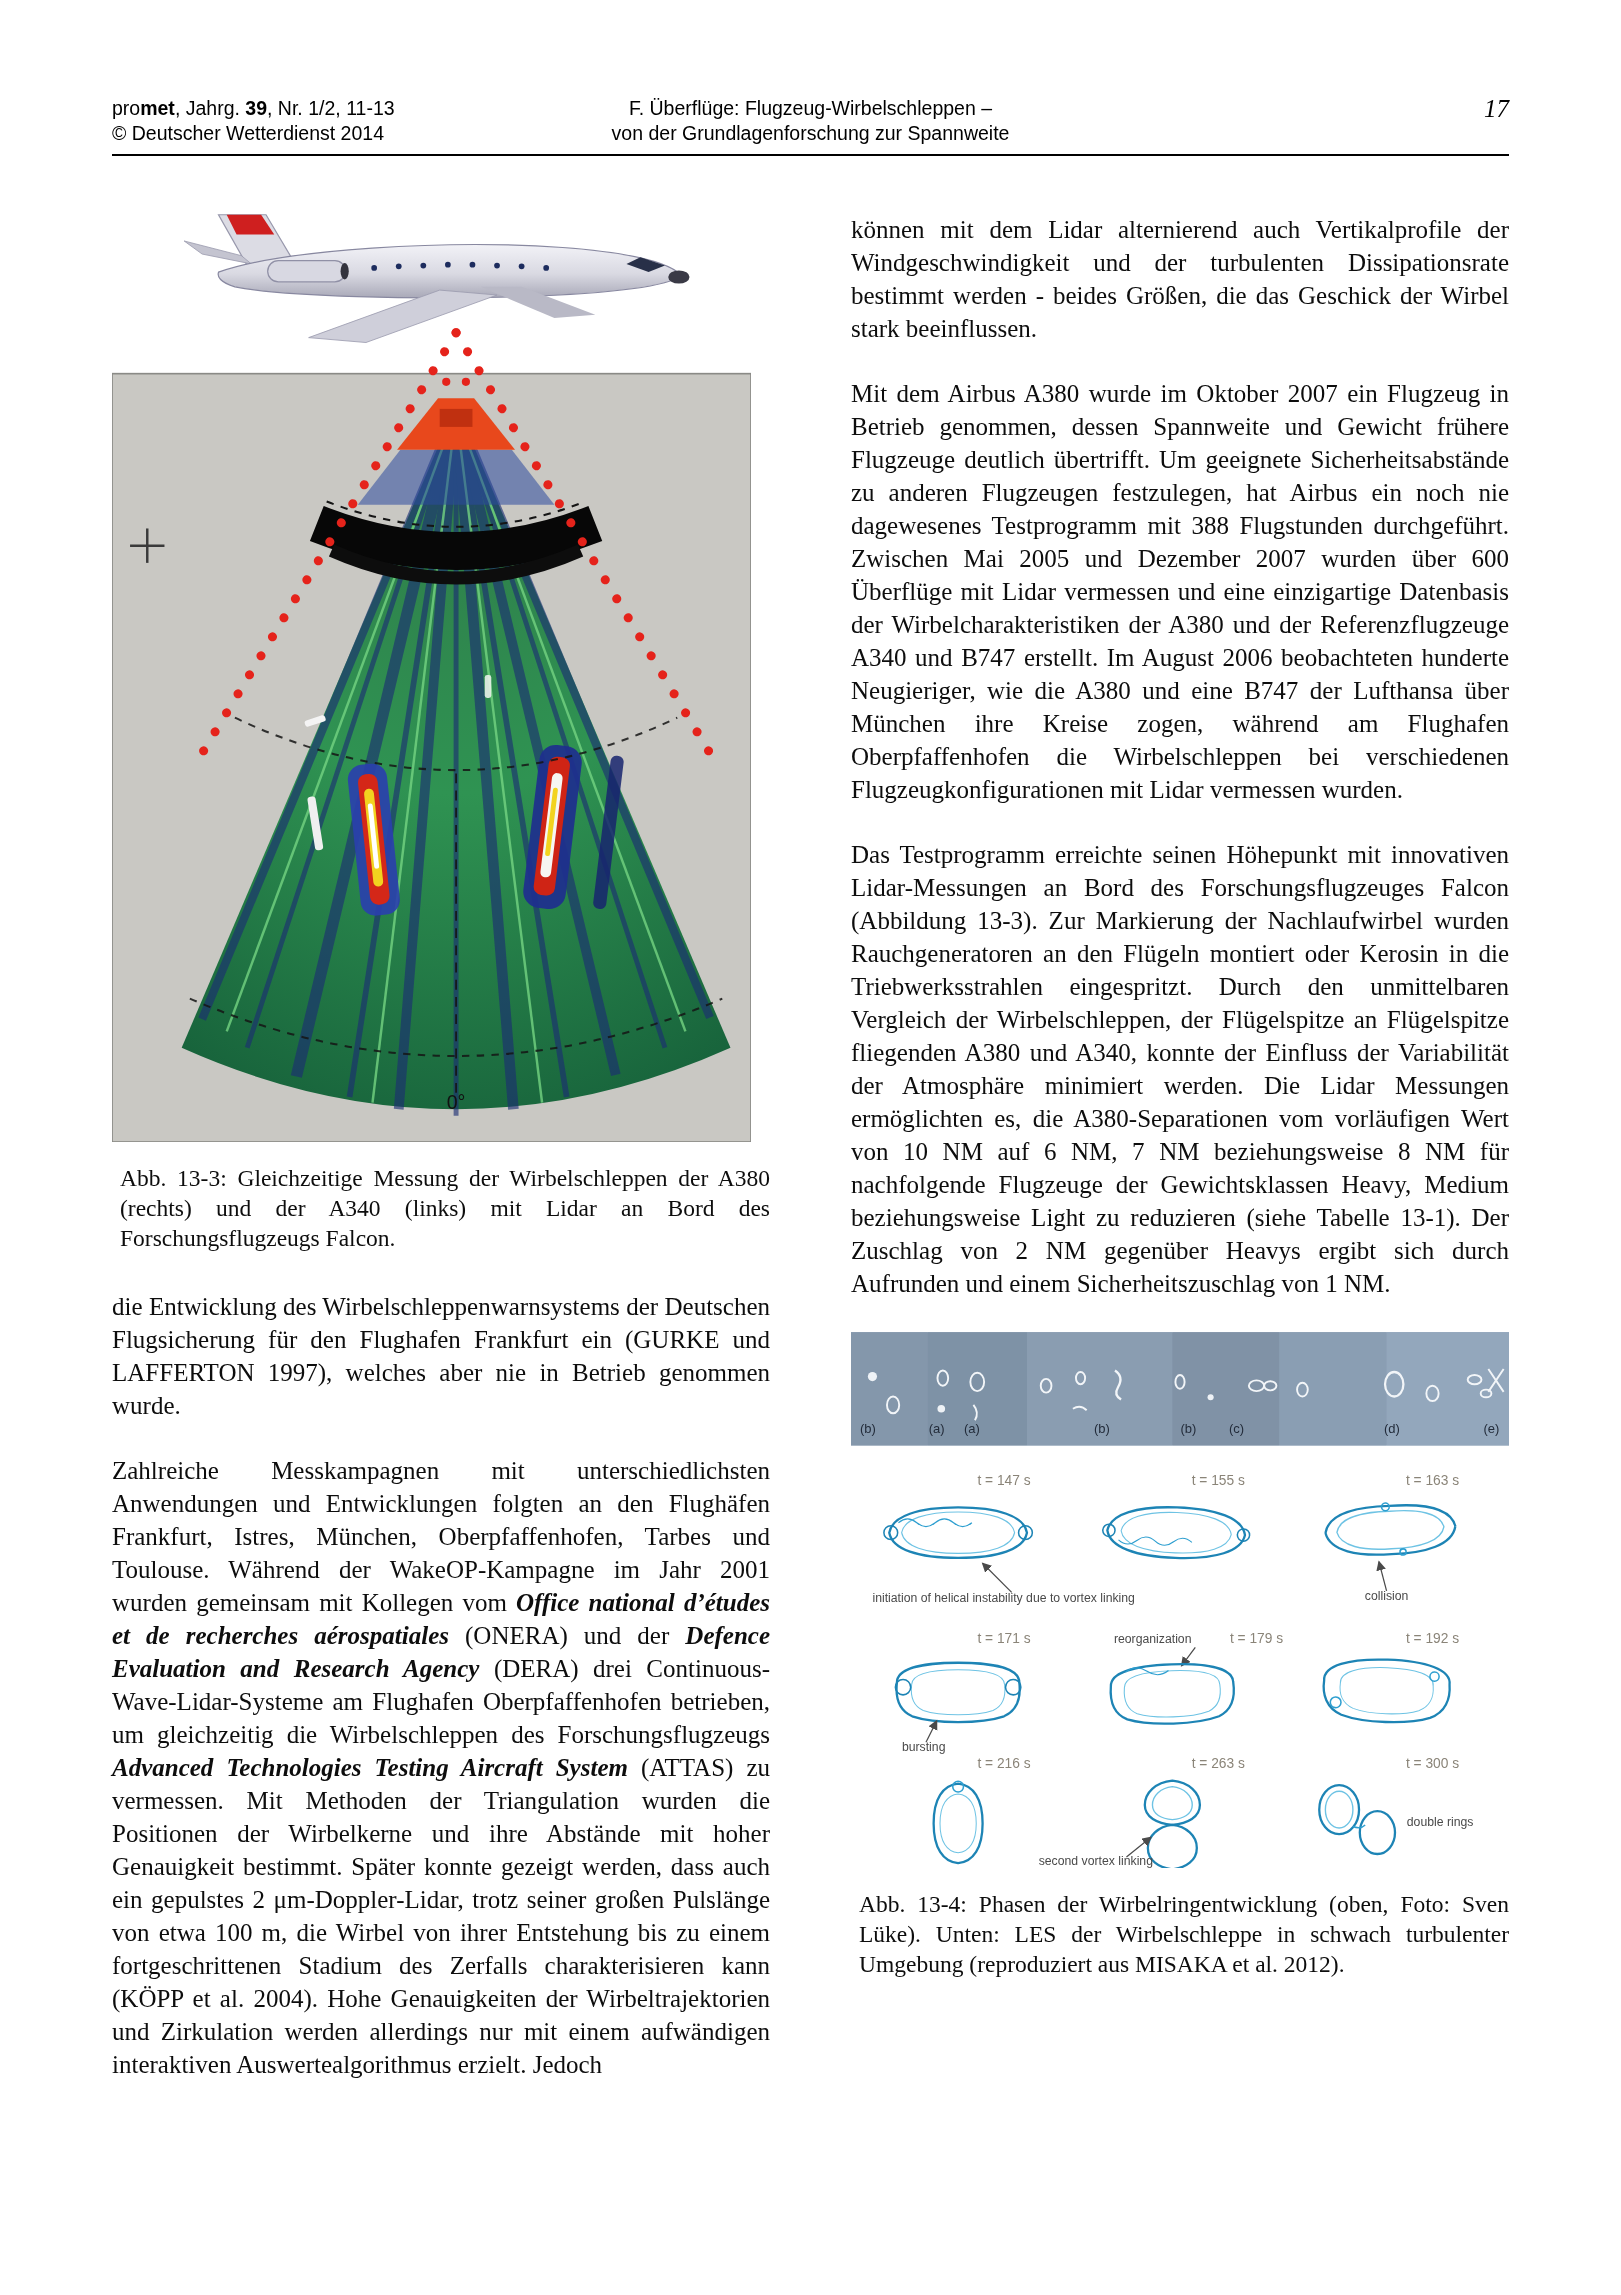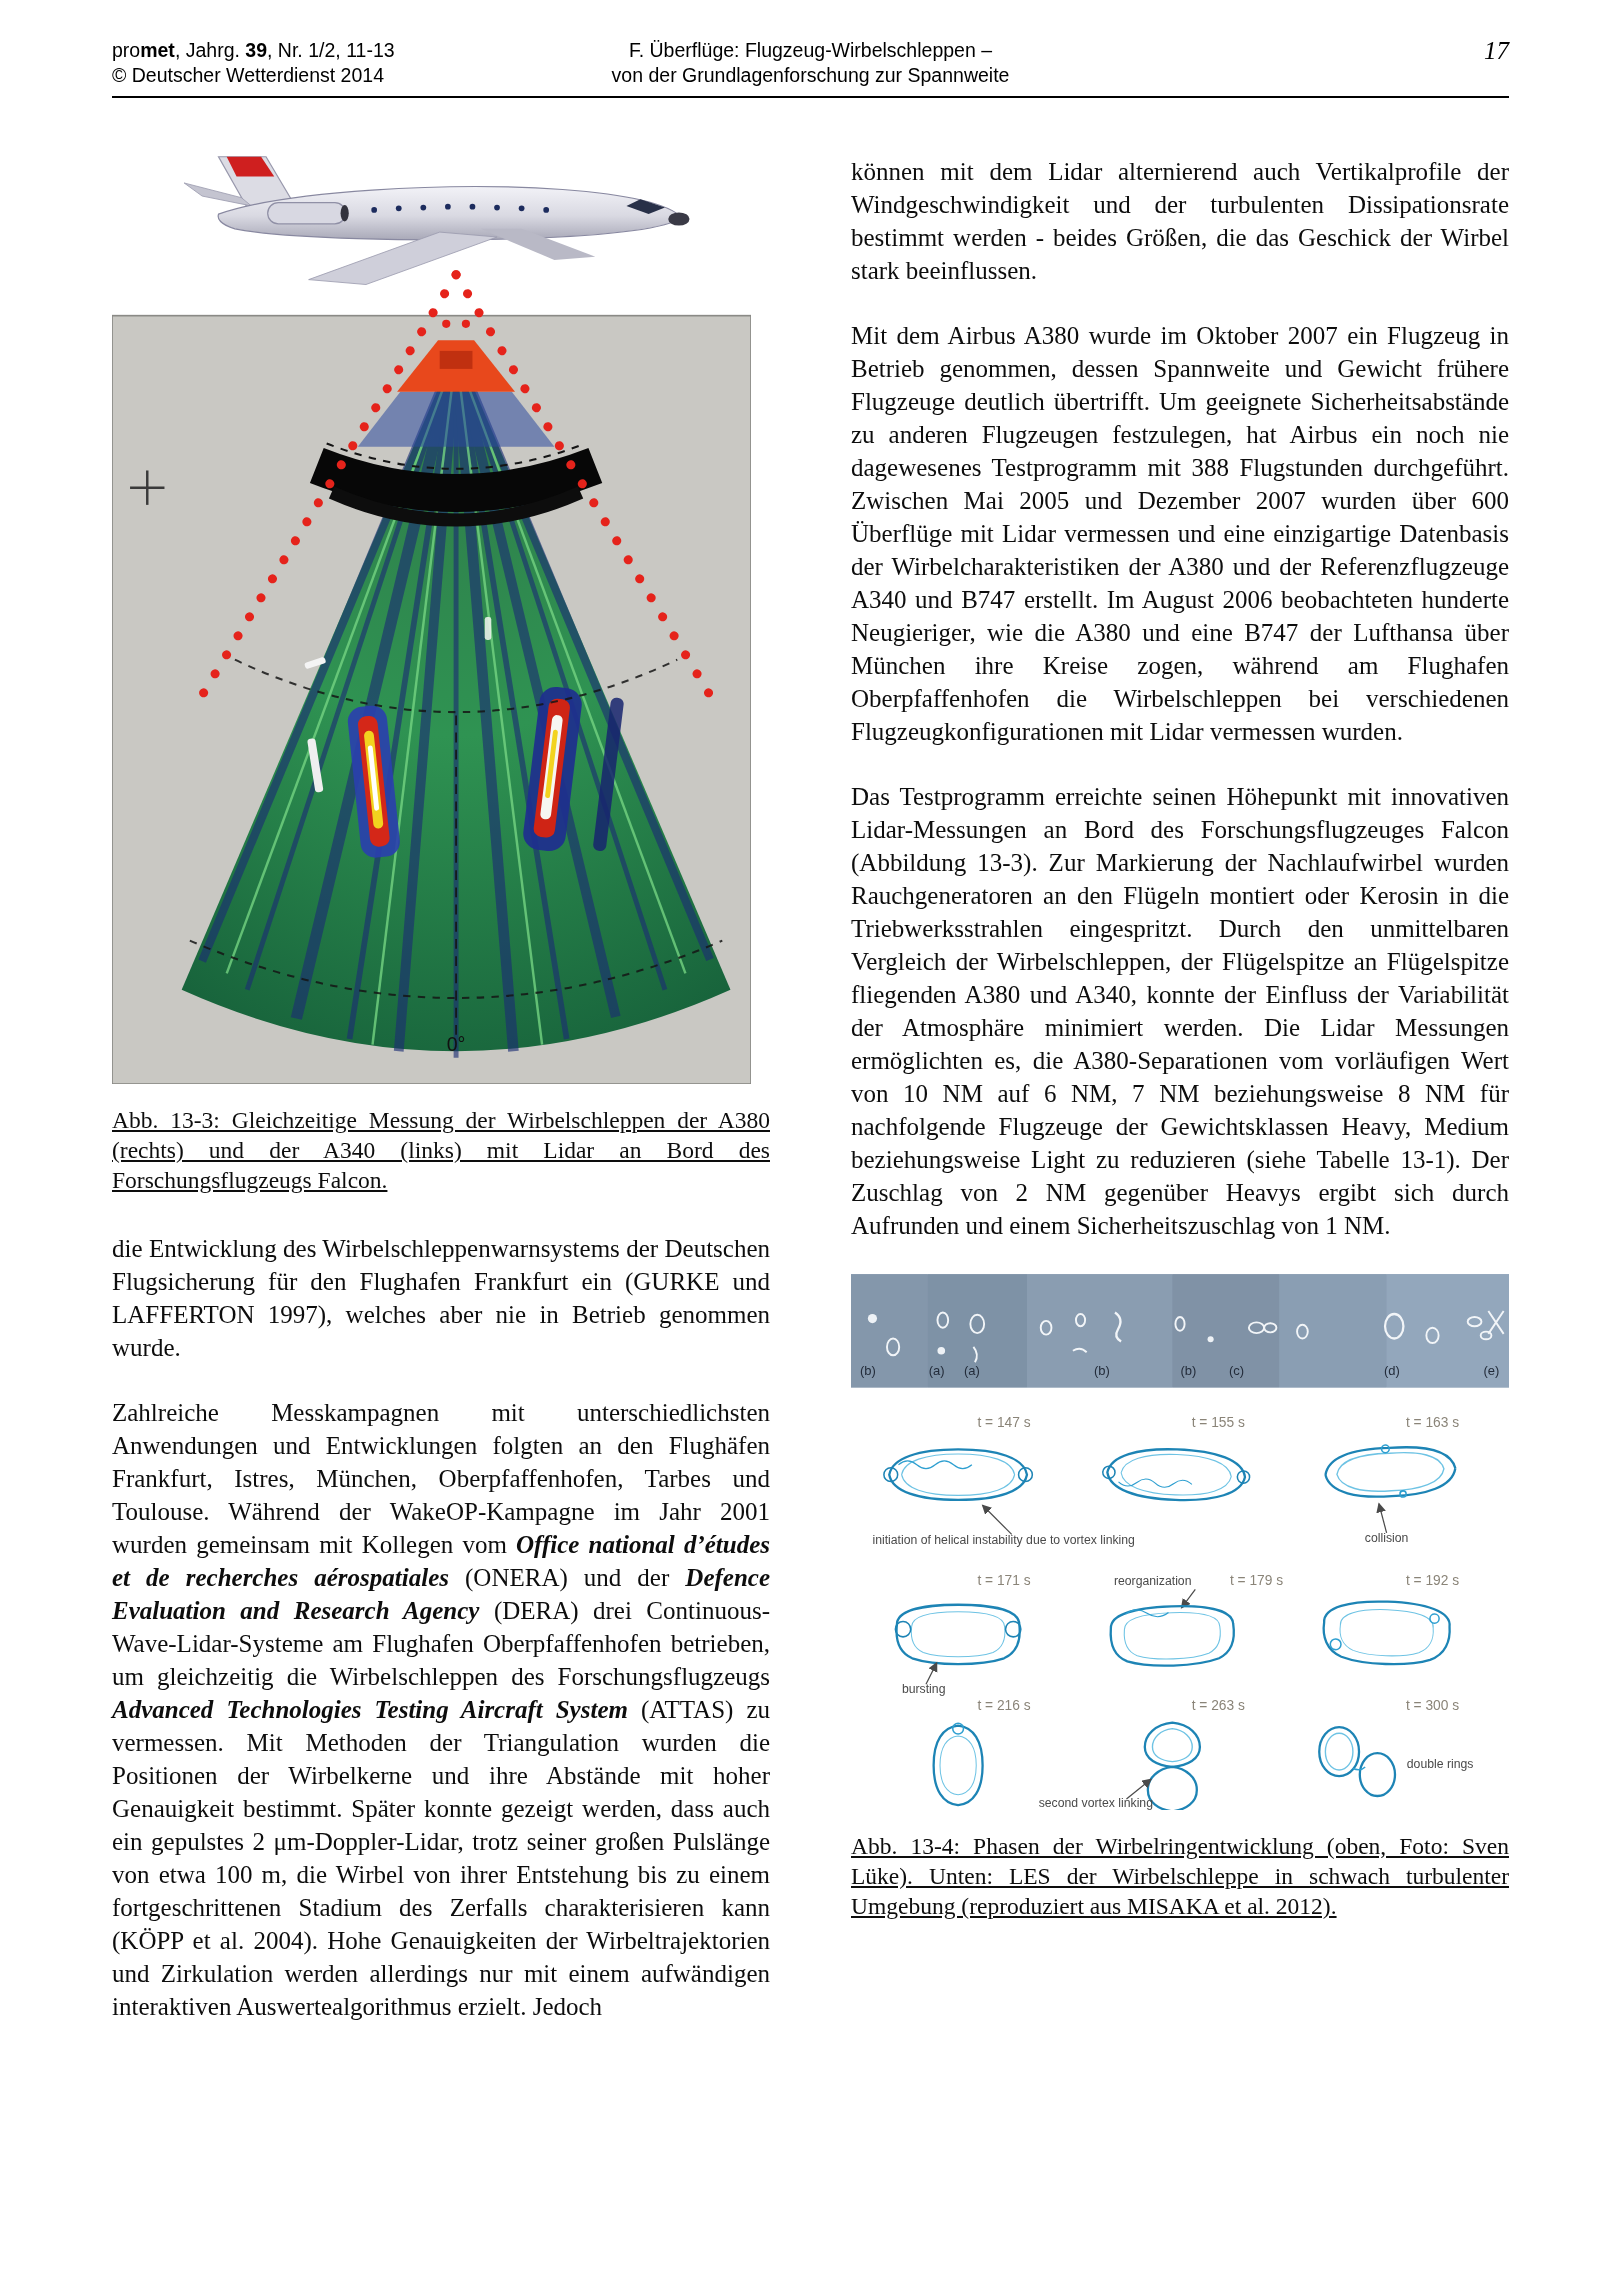--- a/index.html
+++ b/index.html
@@ -1,29 +1,29 @@
 <!DOCTYPE html>
 <html style="font-size:13px"><head>
 <meta charset="utf-8">
 <style>
   html,body{margin:0;padding:0;background:#ffffff;}
   body{width:1621px;min-height:2295px;font-family:"Liberation Serif",serif;color:#0d0d0d;position:relative;overflow:hidden;}
-  .page{box-sizing:border-box;width:1621px;min-height:2295px;padding:38px 112px 32px 112px;}
+  .page{box-sizing:border-box;width:1621px;min-height:2295px;padding:96px 112px 32px 112px;}
   .page-header{display:grid;grid-template-columns:1fr auto 1fr;align-items:start;font-family:"Liberation Sans",sans-serif;font-size:19.5px;line-height:25px;color:#000;}
   .header-left{text-align:left;}
   .header-center{text-align:center;}
   .header-right{text-align:right;font-family:"Liberation Serif",serif;font-size:25px;line-height:25px;font-style:italic;}
   .b{font-weight:bold;}
   .header-rule{border:0;border-top:2.4px solid #000;margin:8px 0 0 0;}
   .columns{display:flex;gap:81px;margin-top:44px;}
   .col{width:658px;}
   .body-text{font-size:25px;line-height:33px;text-align:justify;margin:0 0 32px 0;}
   .body-text.first{margin-top:13px;}
   .bi{font-style:italic;font-weight:bold;}
-  .caption{font-size:23.5px;line-height:30px;text-align:justify;margin:21px 0 37px 0;text-decoration:underline;}
+  .caption{font-size:23.5px;line-height:30px;text-align:justify;margin:21px 0 37px 8px;}
   figure{margin:0;padding:0;}
   svg{display:block;}
   .ann{font-family:"Liberation Sans",sans-serif;font-size:16px;fill:#4a4a4a;}
   .tstamp{font-family:"Liberation Sans",sans-serif;font-size:18px;fill:#8a8478;}
   .photolabel{font-family:"Liberation Sans",sans-serif;font-size:17px;fill:#232c3a;}
   .anglelabel{font-family:"Liberation Sans",sans-serif;font-size:24px;fill:#111;}
 </style>
 </head>
 <body>
 

